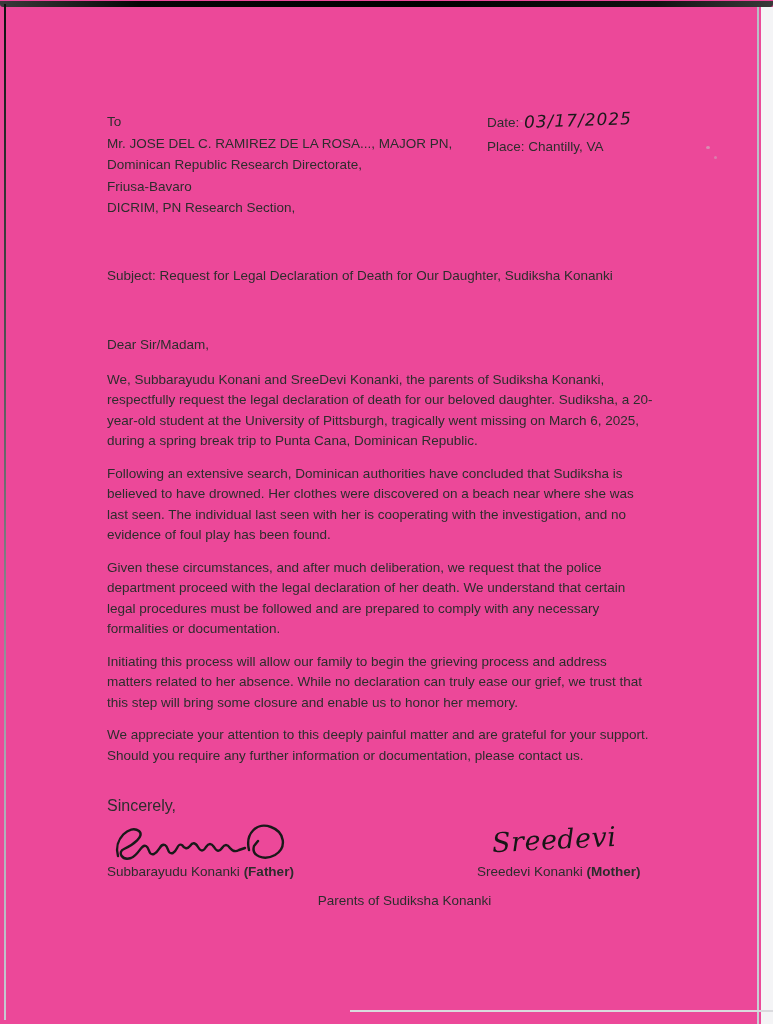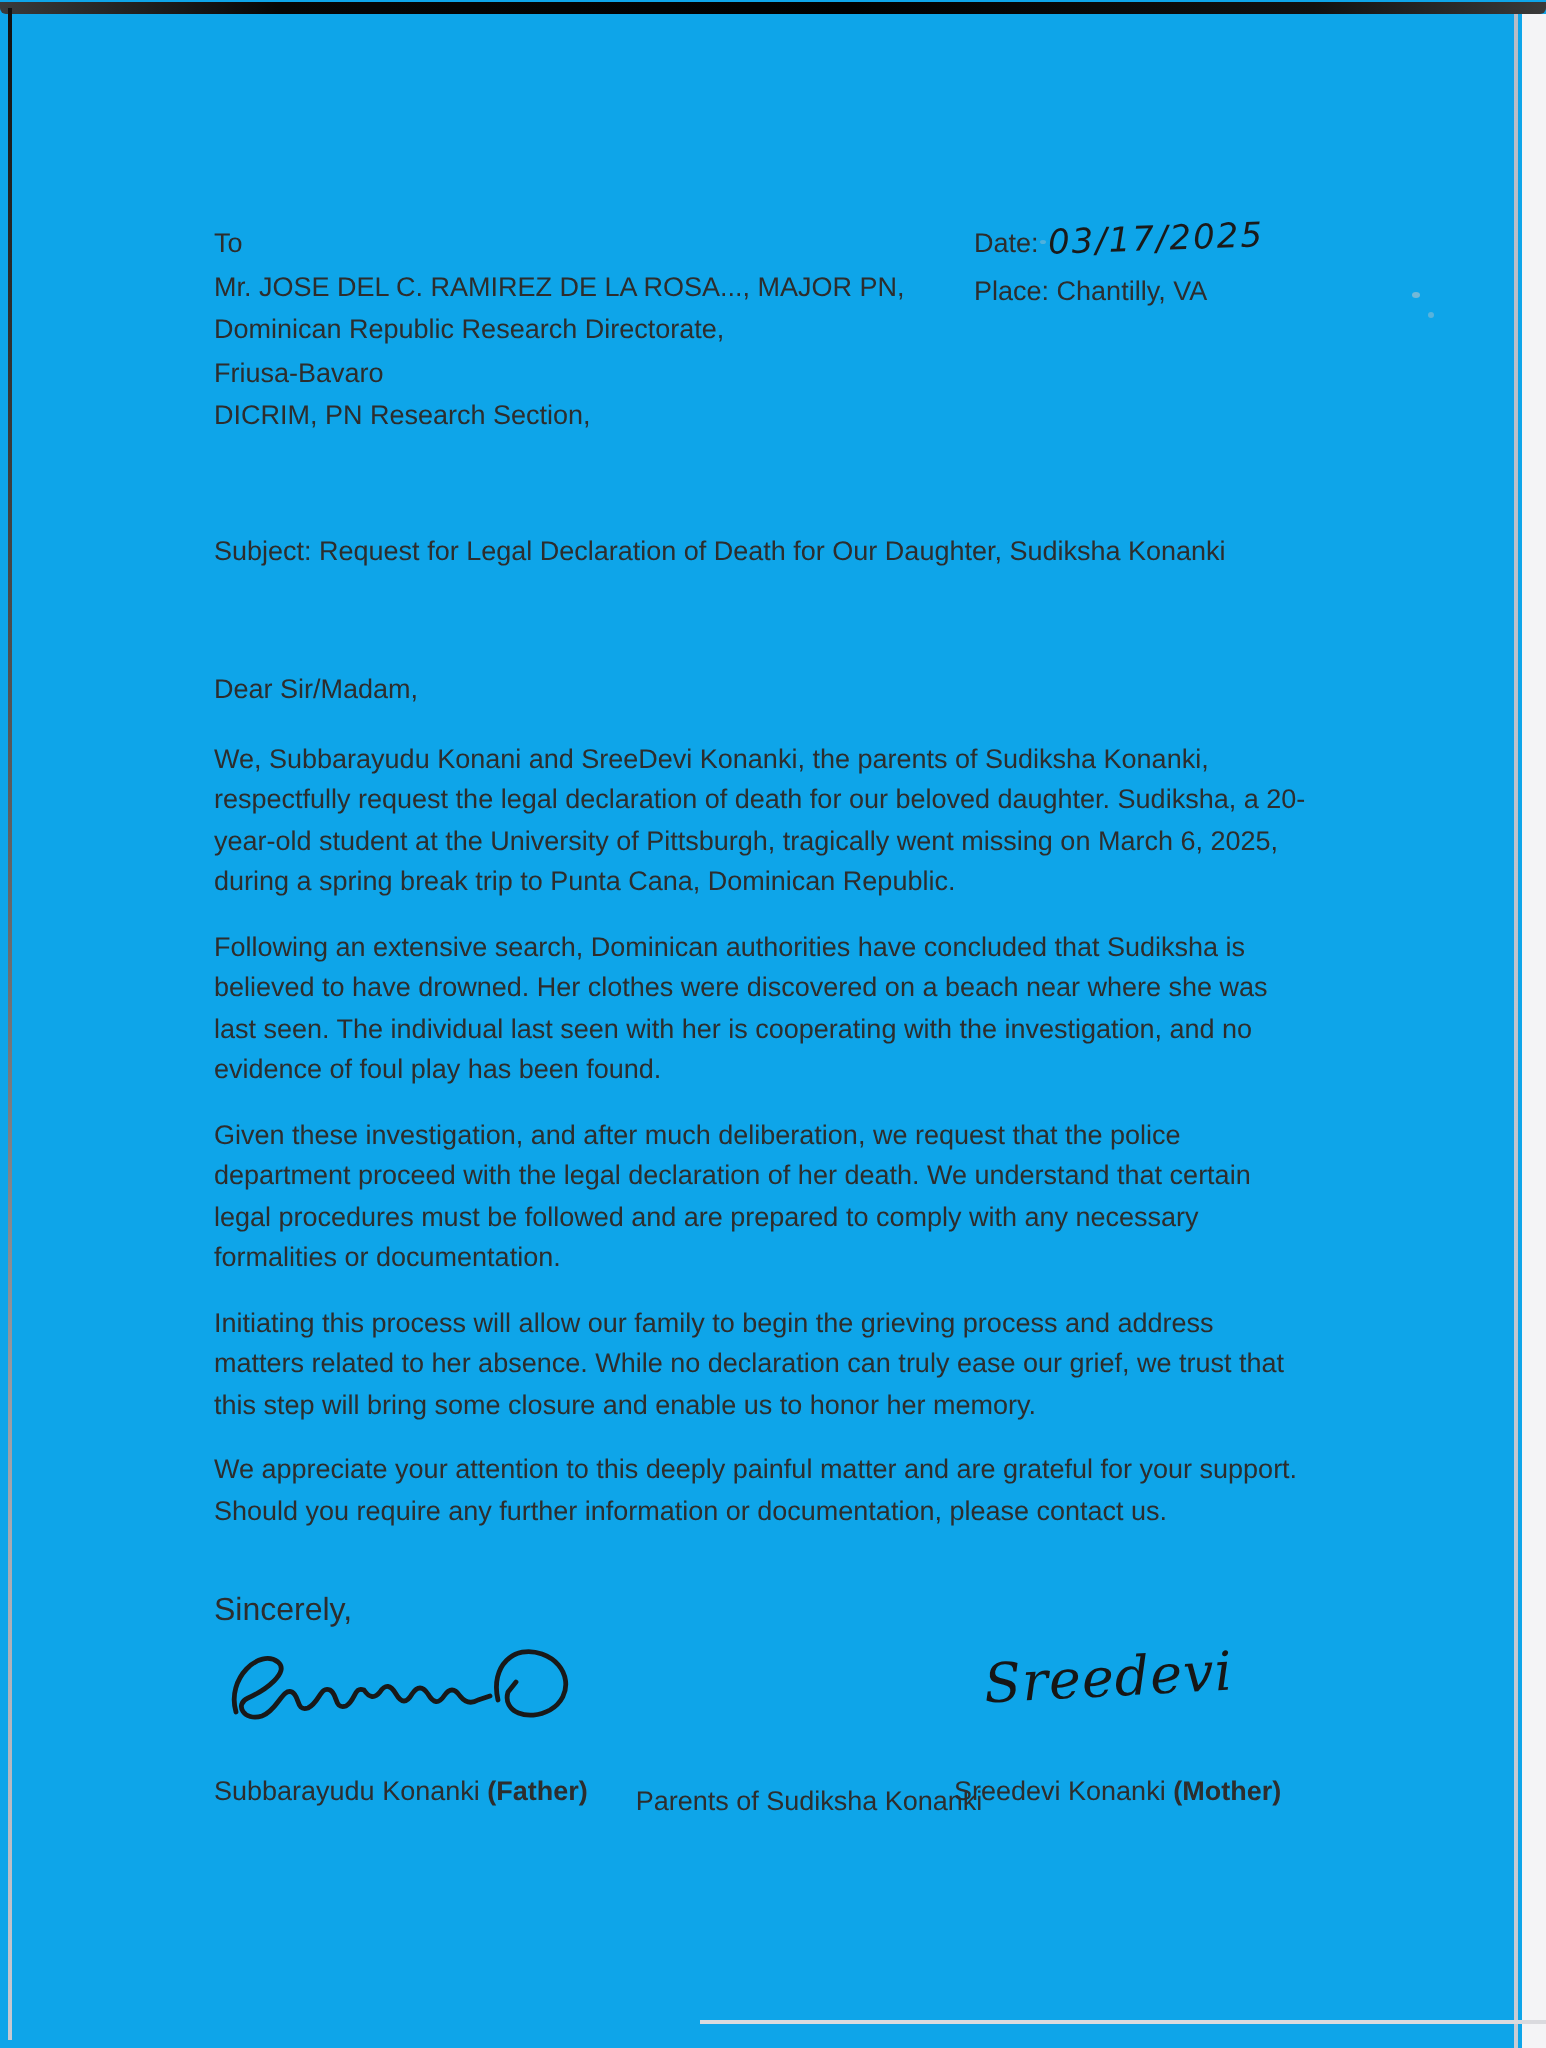--- a/index.html
+++ b/index.html
@@ -1,18 +1,18 @@
 <!DOCTYPE html>
 <html><head>
 <meta charset="utf-8">
 <style>
   html,body{margin:0;padding:0;background:#ffffff;}
   .page{
     position:relative;width:773px;height:1024px;overflow:hidden;
-    background:#0ea5e9;
+    background:#ec4899;
     font-family:"Liberation Sans",sans-serif;
     color:#2d2d2d;
   }
   
   .edge-top{position:absolute;top:1px;left:0;right:0;height:6px;
     background:linear-gradient(90deg,#3a3a3a 0%,#060606 18%,#000 55%,#111 85%,#3a3a3a 100%);
     border-radius:0 0 3px 3px;}
   .edge-left{position:absolute;top:4px;left:4px;width:2px;height:1016px;
     background:linear-gradient(180deg,#101010 0%,#3b3b3b 22%,#6f6f72 48%,#a7a9b2 75%,#c7c9d2 100%);}
   .edge-right{position:absolute;top:7px;right:14px;width:2px;bottom:0;
@@ -39,21 +39,21 @@
   .bodytext p{margin:0 0 12px 0;white-space:pre-line;}
   .closing{position:absolute;left:107px;top:797px;font-size:16px;}
 
   .sig-father{position:absolute;left:106px;top:820px;}
   .sig-mother{
     position:absolute;left:492px;top:824px;
     font-family:"DejaVu Serif",serif;font-style:italic;
     font-size:27px;color:#161616;letter-spacing:.5px;
     transform:rotate(-3deg);
   }
-  .name-line{position:absolute;top:888px;font-size:13.5px;}
+  .name-line{position:absolute;top:864px;font-size:13.5px;}
   .name-line.father{left:107px;}
   .name-line.mother{left:477px;}
   .name-line .role{font-weight:bold;}
   .parents-footer{position:absolute;left:0;right:0;top:893px;text-align:center;font-size:13.5px;padding-left:36px;}
 
   .credit{
     position:absolute;left:2px;bottom:0;
     background:rgba(134,134,134,.92);color:#fff;
     font-size:14.5px;font-weight:bold;letter-spacing:.3px;
     padding:2px 11px 4px 8px;
@@ -96,21 +96,21 @@
   <div class="bodytext">
     <div class="salutation">Dear Sir/Madam,</div>
     <p>We, Subbarayudu Konani and SreeDevi Konanki, the parents of Sudiksha Konanki,
 respectfully request the legal declaration of death for our beloved daughter. Sudiksha, a 20-
 year-old student at the University of Pittsburgh, tragically went missing on March 6, 2025,
 during a spring break trip to Punta Cana, Dominican Republic.</p>
     <p>Following an extensive search, Dominican authorities have concluded that Sudiksha is
 believed to have drowned. Her clothes were discovered on a beach near where she was
 last seen. The individual last seen with her is cooperating with the investigation, and no
 evidence of foul play has been found.</p>
-    <p>Given these investigation, and after much deliberation, we request that the police
+    <p>Given these circumstances, and after much deliberation, we request that the police
 department proceed with the legal declaration of her death. We understand that certain
 legal procedures must be followed and are prepared to comply with any necessary
 formalities or documentation.</p>
     <p>Initiating this process will allow our family to begin the grieving process and address
 matters related to her absence. While no declaration can truly ease our grief, we trust that
 this step will bring some closure and enable us to honor her memory.</p>
     <p>We appreciate your attention to this deeply painful matter and are grateful for your support.
 Should you require any further information or documentation, please contact us.</p>
   </div>
 

